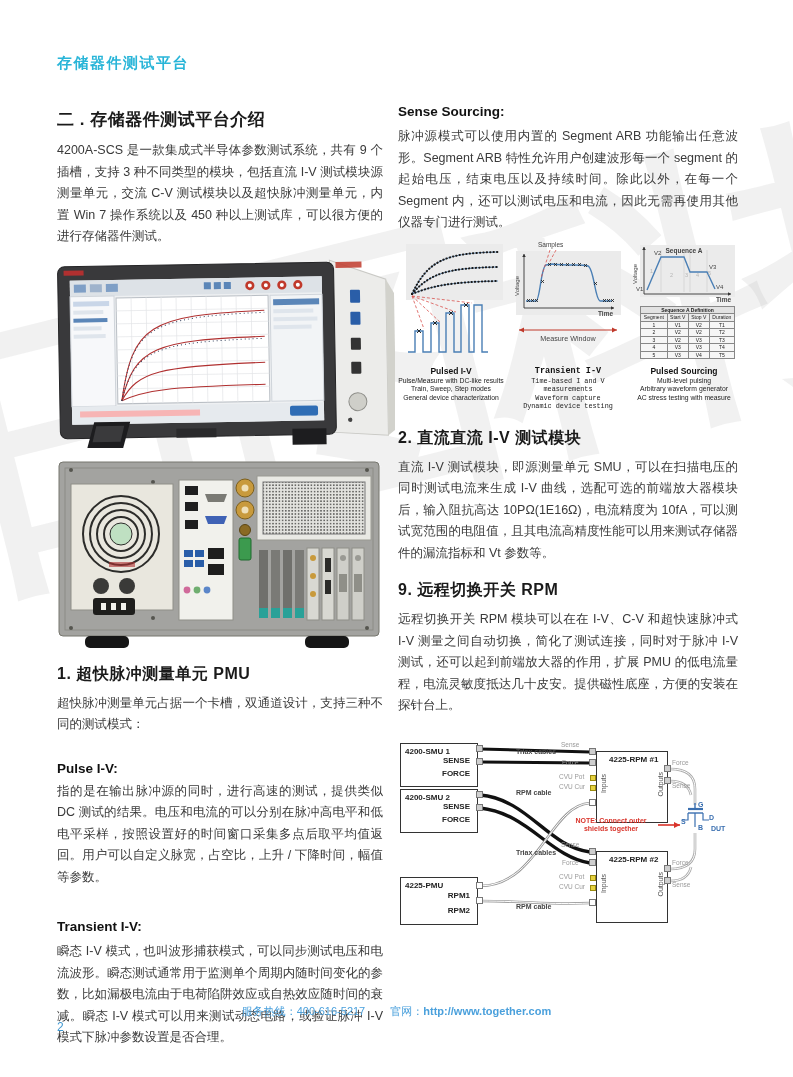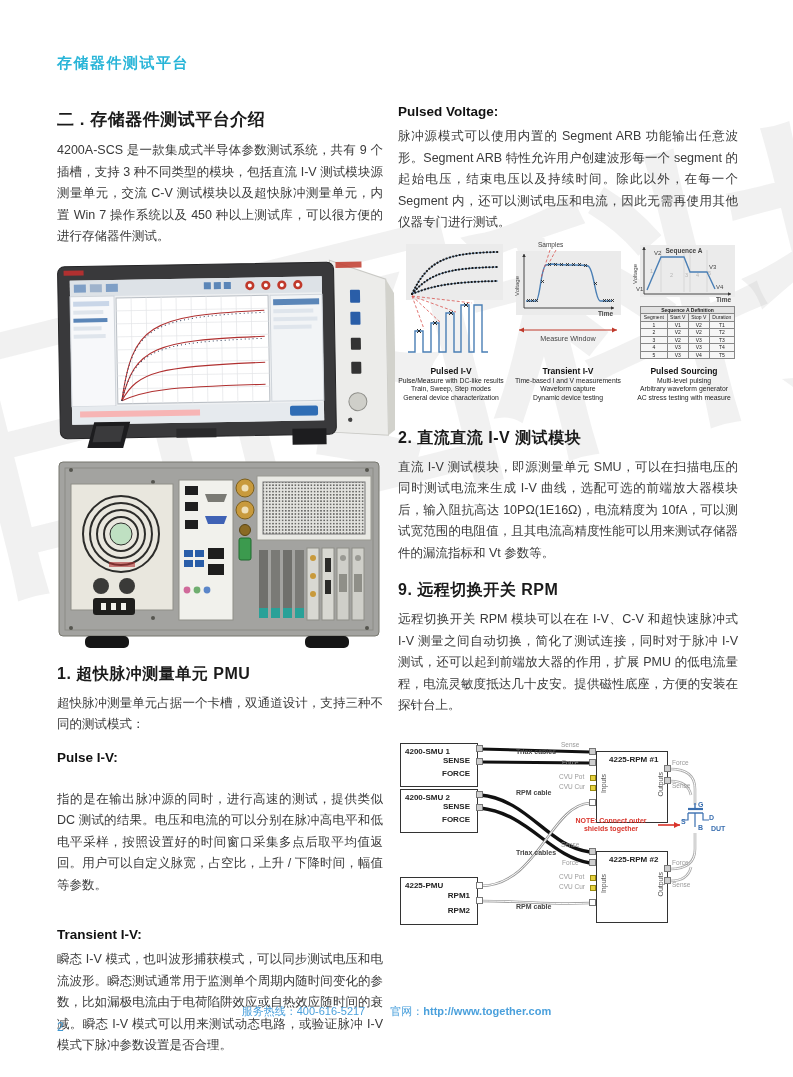--- a/index.html
+++ b/index.html
@@ -254,29 +254,29 @@
         </g>
 
         <rect x="28" y="178" width="44" height="12" rx="5" fill="#161616"></rect>
         <rect x="248" y="178" width="44" height="12" rx="5" fill="#161616"></rect>
       </svg>
     </div>
 
     <h3 class="sec">1. 超快脉冲测量单元 PMU</h3>
     <p class="body" style="margin-top:8px;">超快脉冲测量单元占据一个卡槽，双通道设计，支持三种不同的测试模式：</p>
 
-    <div class="sub" style="margin-top:14px;">Pulse I-V:</div>
-    <p class="body" style="margin-top:24px;">指的是在输出脉冲源的同时，进行高速的测试，提供类似 DC 测试的结果。电压和电流的可以分别在脉冲高电平和低电平采样，按照设置好的时间窗口采集多点后取平均值返回。用户可以自定义脉宽，占空比，上升 / 下降时间，幅值等参数。</p>
+    <div class="sub" style="margin-top:25px;">Pulse I-V:</div>
+    <p class="body" style="margin-top:5px;">指的是在输出脉冲源的同时，进行高速的测试，提供类似 DC 测试的结果。电压和电流的可以分别在脉冲高电平和低电平采样，按照设置好的时间窗口采集多点后取平均值返回。用户可以自定义脉宽，占空比，上升 / 下降时间，幅值等参数。</p>
 
     <div class="sub" style="margin-top:31px;">Transient I-V:</div>
     <p class="body" style="margin-top:7px;">瞬态 I-V 模式，也叫波形捕获模式，可以同步测试电压和电流波形。瞬态测试通常用于监测单个周期内随时间变化的参数，比如漏极电流由于电荷陷阱效应或自热效应随时间的衰减。瞬态 I-V 模式可以用来测试动态电路，或验证脉冲 I-V 模式下脉冲参数设置是否合理。</p>
   </div>
 
   <div class="col-right">
-    <div class="sub">Pulsed Voltage:</div>
+    <div class="sub">Sense Sourcing:</div>
     <p class="body" style="margin-top:7px;">脉冲源模式可以使用内置的 Segment ARB 功能输出任意波形。Segment ARB 特性允许用户创建波形每一个 segment 的起始电压，结束电压以及持续时间。除此以外，在每一个 Segment 内，还可以测试电压和电流，因此无需再使用其他仪器专门进行测试。</p>
 
     <div class="diagrams">
 
       <div class="diag" style="left:0; width:106px; height:168px;">
         <svg width="106" height="118" viewBox="0 0 106 118">
           <rect x="8" y="0" width="97" height="56" fill="#ebebeb"></rect>
           <g fill="none" stroke="#4a7fb5" stroke-width="0.8">
             <path d="M14,50 C30,16 48,9 100,8"></path>
             <path d="M14,50 C32,29 50,24 100,23"></path>
@@ -340,21 +340,21 @@
           <g stroke="#c0392b" stroke-width="1">
             <line x1="9" y1="86" x2="107" y2="86"></line>
           </g>
           <path d="M9,86 l5,-2.4 v4.8 z" fill="#c0392b"></path>
           <path d="M107,86 l-5,-2.4 v4.8 z" fill="#c0392b"></path>
         </svg>
         <span class="lbl" style="left:28px; top:-3px;">Samples</span>
         <span class="lbl rot" style="left:4px; top:52px; font-size:6px;">Voltage</span>
         <span class="lbl" style="left:88px; top:66px; font-weight:bold;">Time</span>
         <span class="lbl" style="left:0; right:0; top:90px; text-align:center; font-size:7.2px;">Measure Window</span>
-        <div class="cap" style="top:122px;">
+        <div class="cap" style="top:122px;font-family:Liberation Mono, monospace;">
           <div class="cap-title">Transient I-V</div>
           <div class="cap-line">Time-based I and V measurements</div>
           <div class="cap-line">Waveform capture</div>
           <div class="cap-line">Dynamic device testing</div>
         </div>
       </div>
 
       <div class="diag" style="left:232px; width:108px; height:168px;">
         <svg width="108" height="58" viewBox="0 0 108 58">
           <rect x="10" y="1" width="95" height="52" fill="#ebebeb"></rect>

